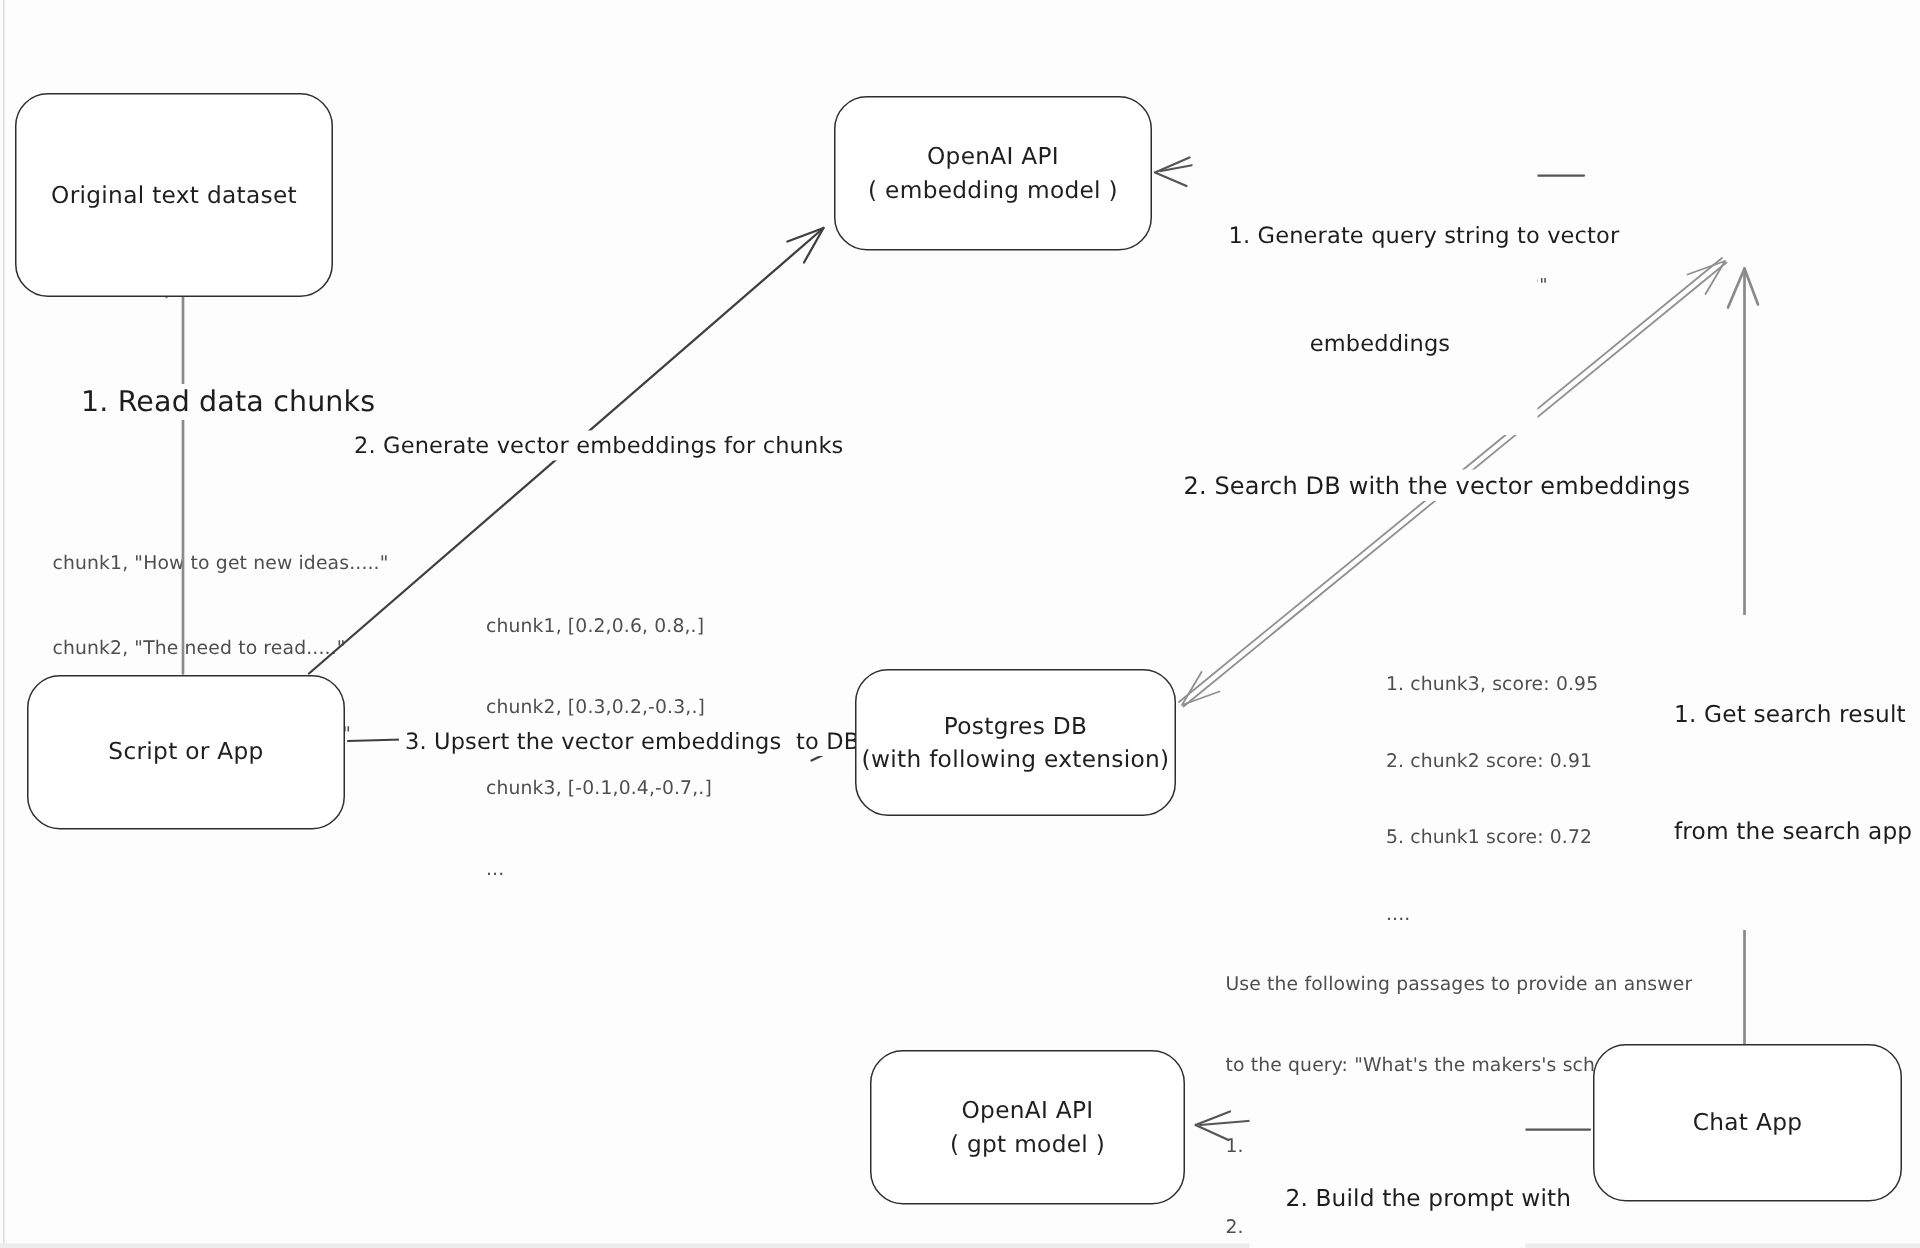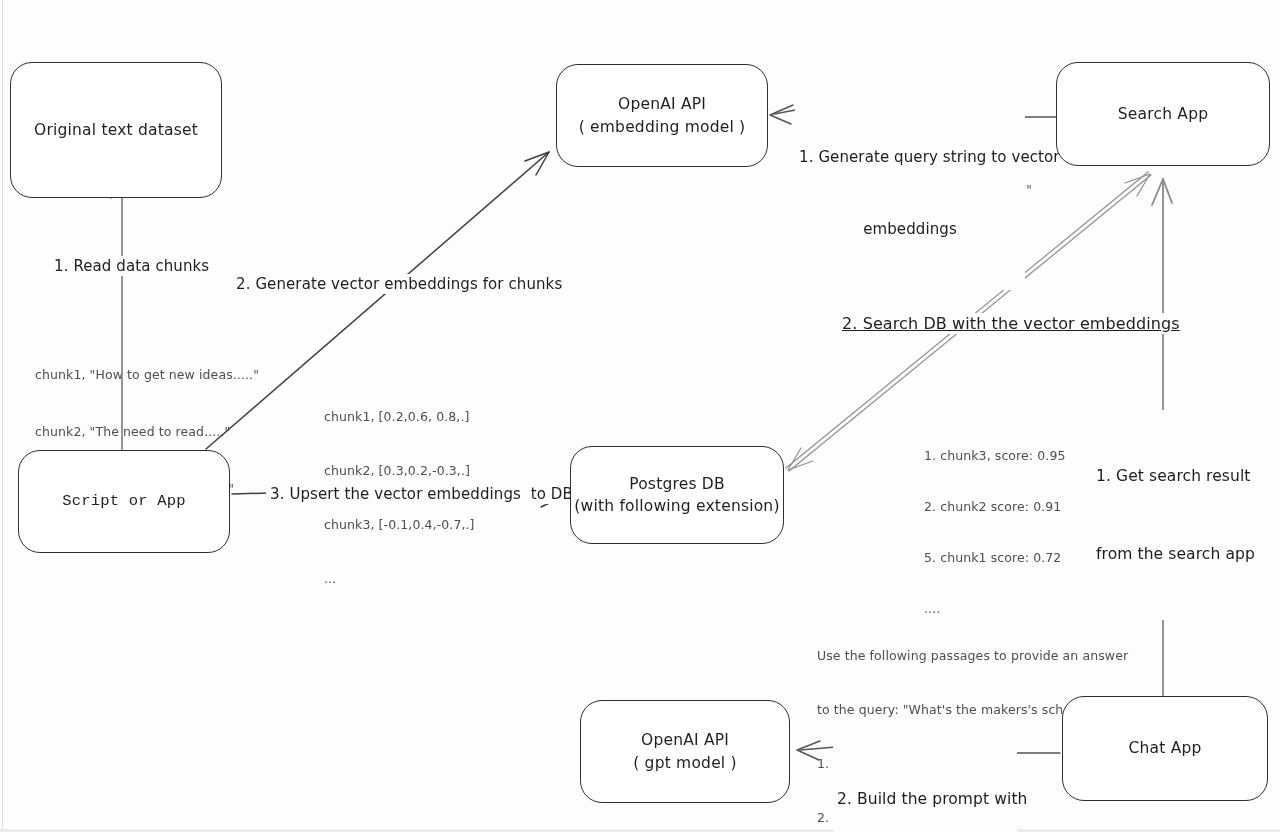--- a/index.html
+++ b/index.html
@@ -37,21 +37,21 @@
     text-align:center;color:#1f1f1f;
   }
   .elabel{
     position:absolute;z-index:3;
     background:var(--bg);
     font-size:15px;color:var(--label-text);
     white-space:pre;letter-spacing:.1px;
     padding:1px 4px;
   }
   .elabel.center{text-align:center;}
-  .elabel .ln{white-space:pre;}
+  .elabel .ln{white-space:pre;margin-left:20px;}
   .annot{
     position:absolute;z-index:1;
     font-size:12.5px;color:var(--annot-text);
     white-space:pre;letter-spacing:.1px;
   }
   .annot .ln{white-space:pre;}
 </style>
 </head>
 <body>
 
@@ -89,54 +89,51 @@
 
   <div class="node" style="left:10px;top:62px;width:212px;height:136px;">
     <span>Original text dataset</span>
   </div>
 
   <div class="node" style="left:556px;top:64px;width:212px;height:103px;">
     <span>OpenAI API</span>
     <span>( embedding model )</span>
   </div>
 
-  <div class="node" style="left:1056px;top:62px;width:214px;height:104px;">
-    <span>Search App</span>
-  </div>
 
-  <div class="node" style="left:18px;top:450px;width:212px;height:103px;font-family:Liberation Mono, monospace;">
+  <div class="node" style="left:18px;top:450px;width:212px;height:103px;">
     <span>Script or App</span>
   </div>
 
   <div class="node" style="left:570px;top:446px;width:214px;height:98px;">
     <span>Postgres DB</span>
     <span>(with following extension)</span>
   </div>
 
   <div class="node" style="left:580px;top:700px;width:210px;height:103px;">
     <span>OpenAI API</span>
     <span>( gpt model )</span>
   </div>
 
   <div class="node" style="left:1062px;top:696px;width:206px;height:105px;text-align:center;">
     <span>Chat App</span>
   </div>
 
-  <div class="elabel" style="left:50px;top:256px;font-size:15px;">1. Read data chunks</div>
+  <div class="elabel" style="left:50px;top:256px;font-size:19px;">1. Read data chunks</div>
 
-  <div class="elabel" style="left:232px;top:274px;text-align:center;">2. Generate vector embeddings for chunks</div>
+  <div class="elabel" style="left:232px;top:287px;text-align:center;">2. Generate vector embeddings for chunks</div>
 
   <div class="elabel" style="left:266px;top:484px;">3. Upsert the vector embeddings  to DB</div>
 
   <div class="elabel center" style="left:795px;top:96px;width:230px;line-height:24px;">
     <div class="ln">1. Generate query string to vector</div>
     <div class="ln">embeddings</div>
   </div>
 
-  <div class="elabel" style="left:838px;top:313px;font-size:16px;text-decoration:underline;">2. Search DB with the vector embeddings</div>
+  <div class="elabel" style="left:785px;top:313px;font-size:16px;">2. Search DB with the vector embeddings</div>
 
   <div class="elabel" style="left:1092px;top:410px;line-height:26px;font-size:15.5px;">
     <div class="ln">1. Get search result</div>
     <div class="ln">from the search app</div>
   </div>
 
   <div class="elabel center" style="left:833px;top:733px;width:184px;line-height:26px;font-size:15.5px;">
     <div class="ln">2. Build the prompt with</div>
     
   </div>

